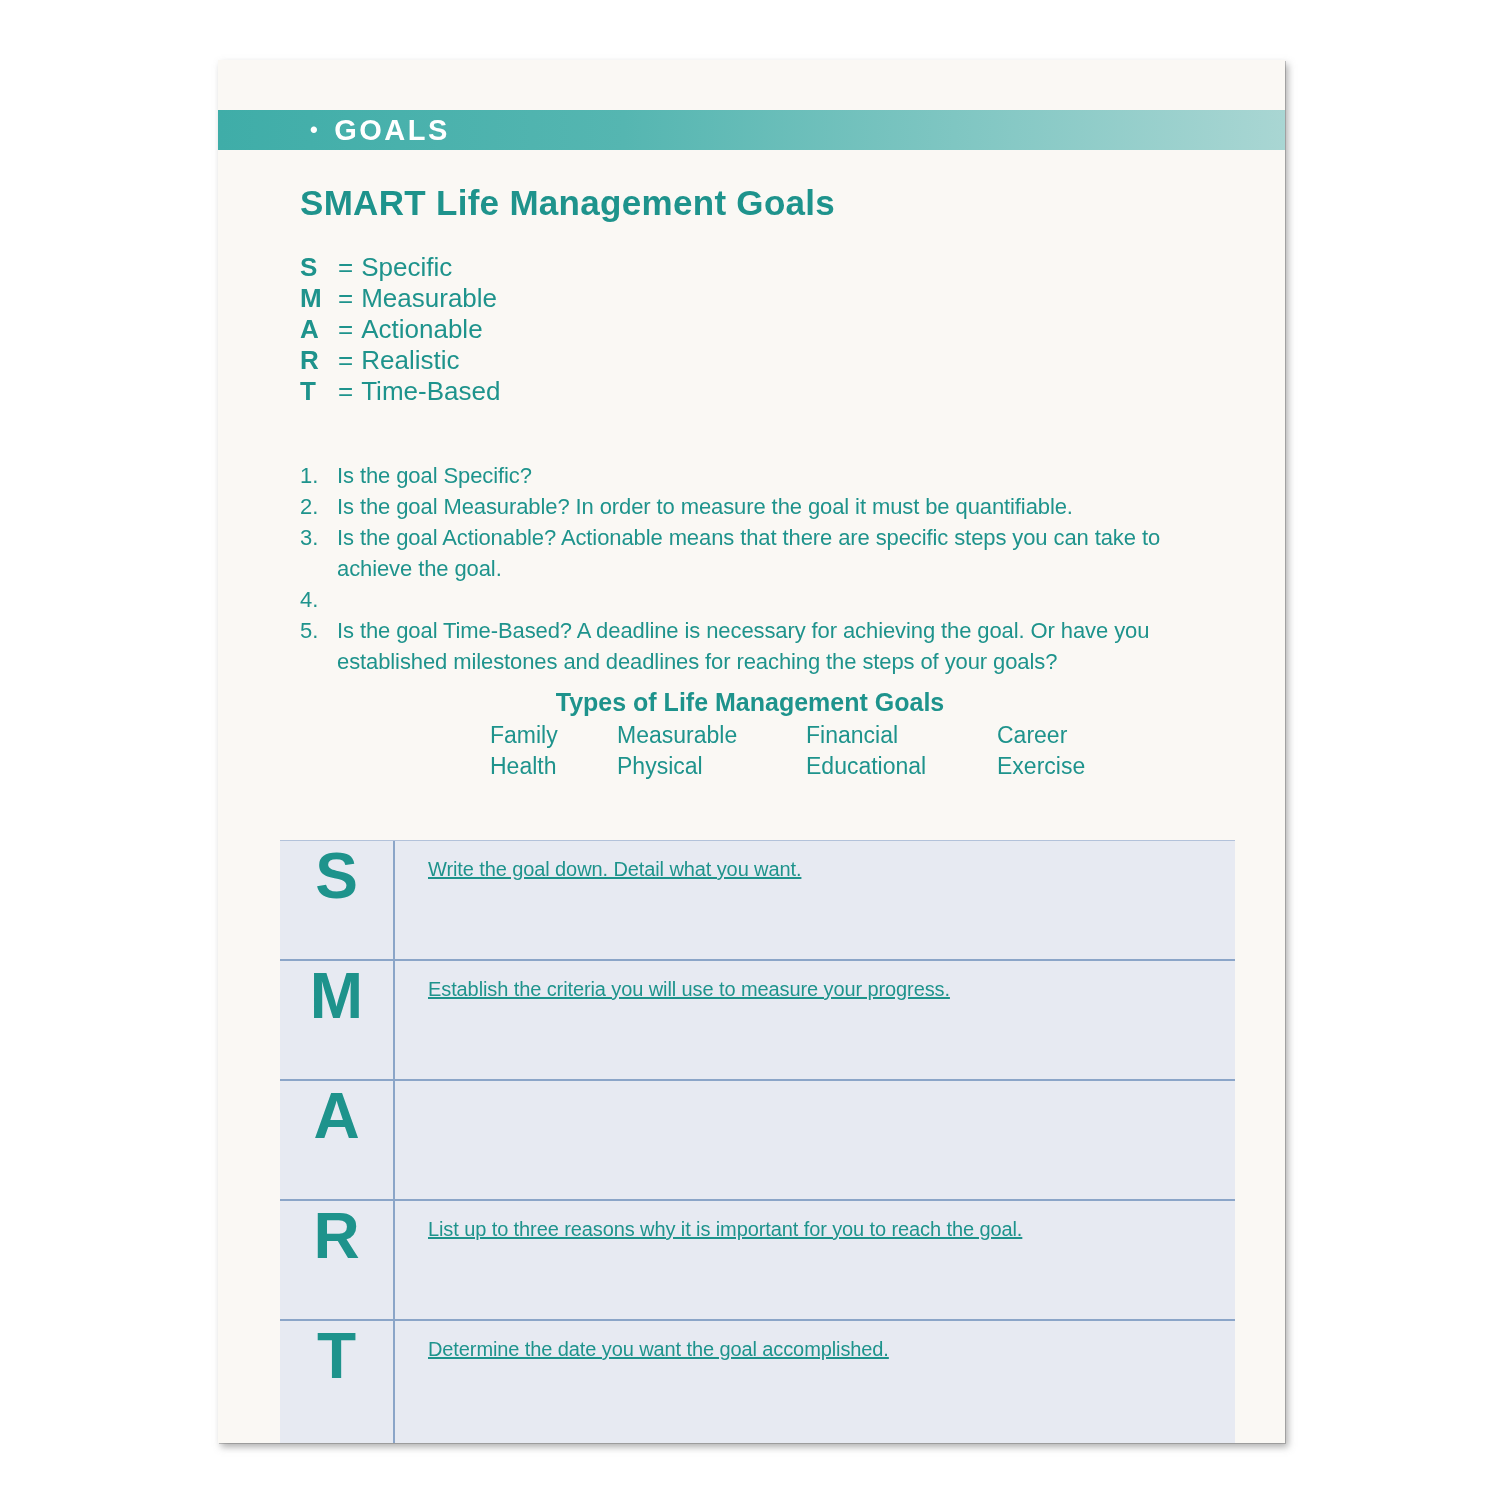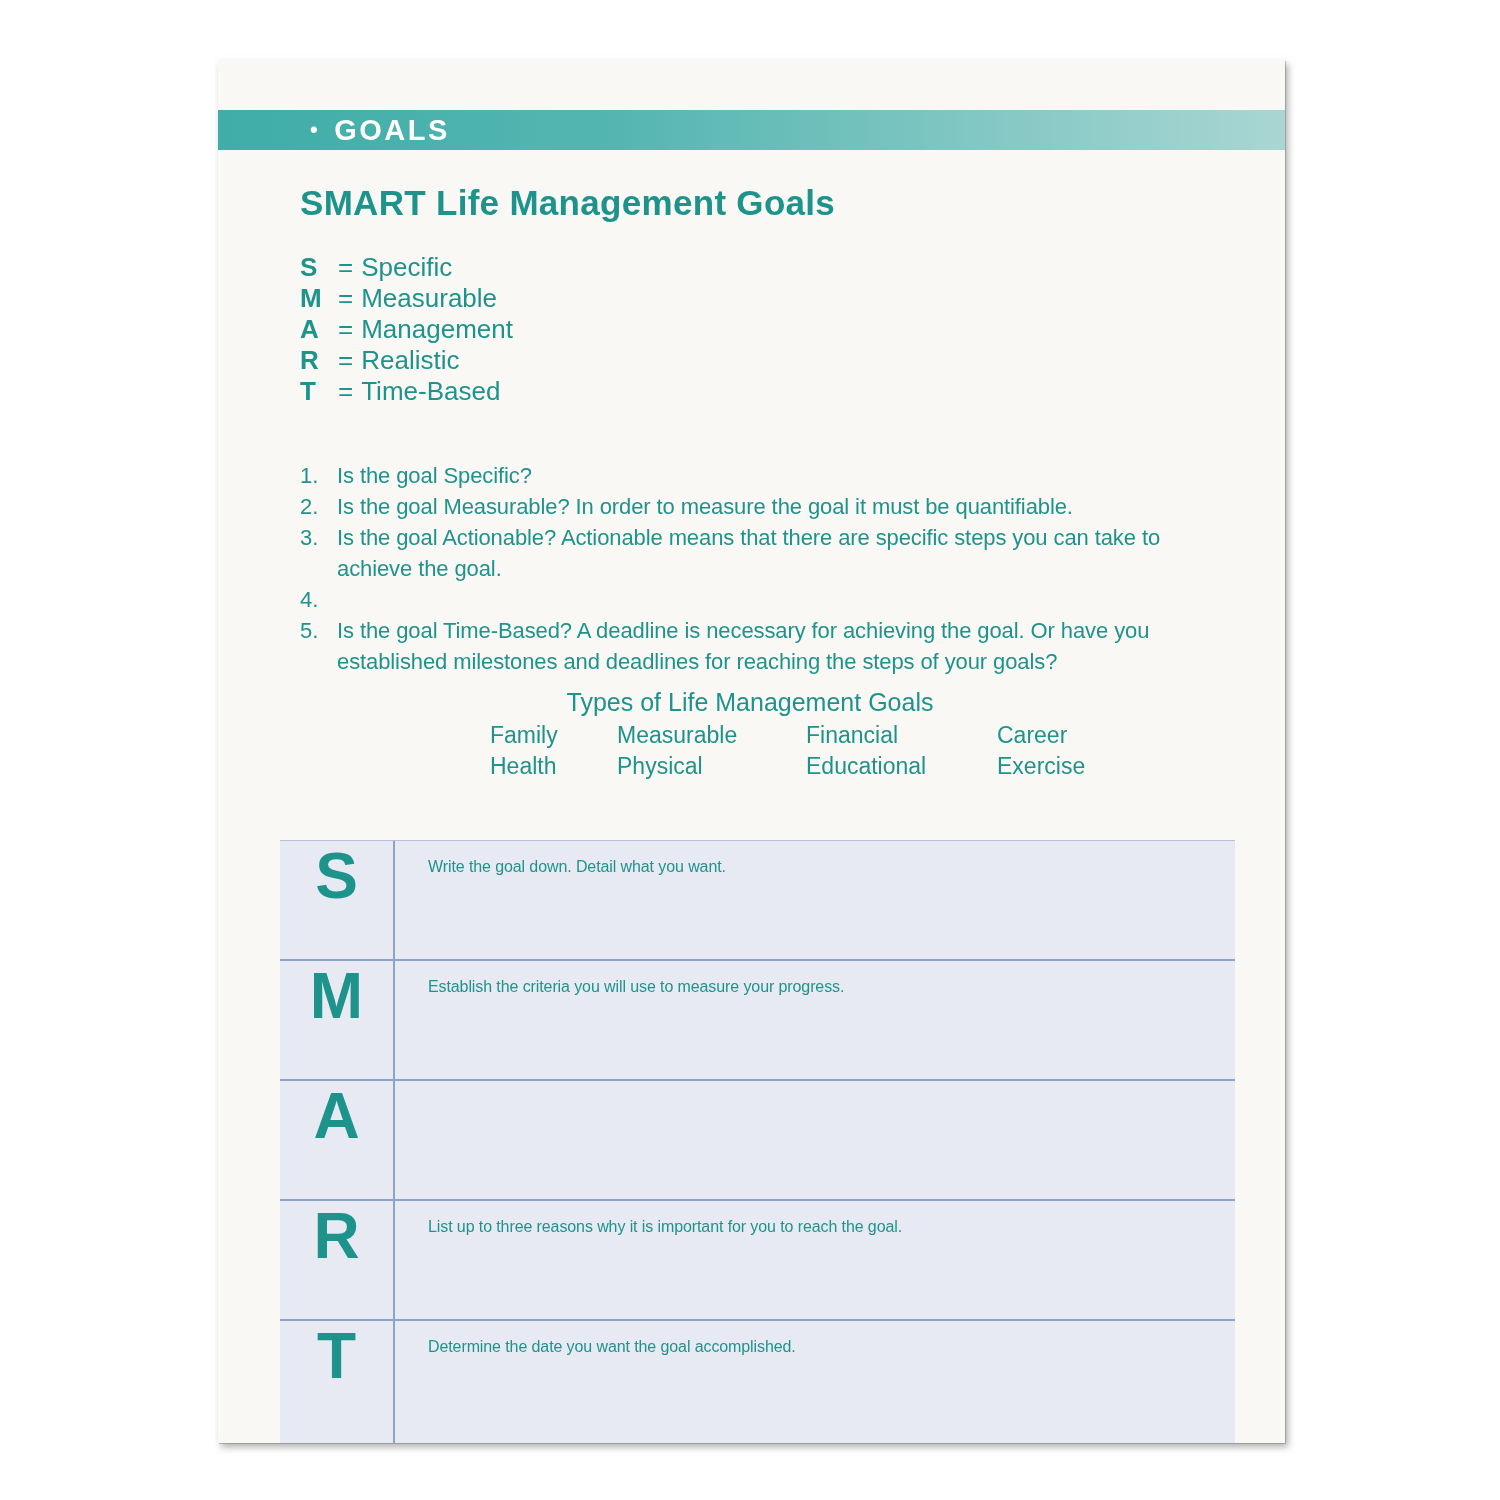--- a/index.html
+++ b/index.html
@@ -47,21 +47,21 @@
   .acronym-eq{margin-right:8px;}
   .intro{
     margin:34px 0 0 0;font-size:22px;line-height:31px;color:var(--teal);
     max-width:935px;letter-spacing:-0.1px;
   }
   .questions{margin-top:53px;}
   .q-row{display:flex;font-size:22px;line-height:31px;color:var(--teal);letter-spacing:-0.1px;}
   .q-num{width:37px;flex:none;}
   .q-text{max-width:868px;}
   .types-heading{
-    margin-top:11px;text-align:center;font-size:25px;font-weight:400;color:var(--teal);
+    margin-top:11px;text-align:center;font-size:25px;font-weight:700;color:var(--teal);
   }
   .types-grid{
     margin:3px 0 0 190px;display:flex;font-size:23px;line-height:31px;color:var(--teal);
   }
   .type-col{box-sizing:border-box;}
   .type-col-0{width:127px;}
   .type-col-1{width:189px;}
   .type-col-2{width:191px;}
   .type-col-3{width:120px;}
   .smart-table{
@@ -74,22 +74,23 @@
     display:flex;height:118px;flex:none;
     border-bottom:2px solid var(--divider);
   }
   .table-row:last-child{border-bottom:none;flex:1;}
   .letter-cell{
     width:115px;flex:none;border-right:2px solid var(--divider);
     text-align:center;font-size:64px;font-weight:700;color:var(--teal);
     line-height:1;padding-top:3px;box-sizing:border-box;
   }
   .text-cell{
-    padding:17px 20px 0 33px;font-size:16px;color:var(--teal);
+    padding:17px 20px 0 33px;font-size:20px;color:var(--teal);
     letter-spacing:-0.1px;
+    text-decoration:underline;
   }
 </style>
 </head>
 <body>
 
 <div class="page">
 
   <div class="header-bar">
     <div class="goals-label">
       <span class="goals-bullet">•</span>
@@ -108,21 +109,21 @@
         <span>Specific</span>
       </div>
       <div class="acronym-row">
         <span class="acronym-letter">M</span>
         <span class="acronym-eq">=</span>
         <span>Measurable</span>
       </div>
       <div class="acronym-row">
         <span class="acronym-letter">A</span>
         <span class="acronym-eq">=</span>
-        <span>Management</span>
+        <span>Actionable</span>
       </div>
       <div class="acronym-row">
         <span class="acronym-letter">R</span>
         <span class="acronym-eq">=</span>
         <span>Realistic</span>
       </div>
       <div class="acronym-row">
         <span class="acronym-letter">T</span>
         <span class="acronym-eq">=</span>
         <span>Time-Based</span>

